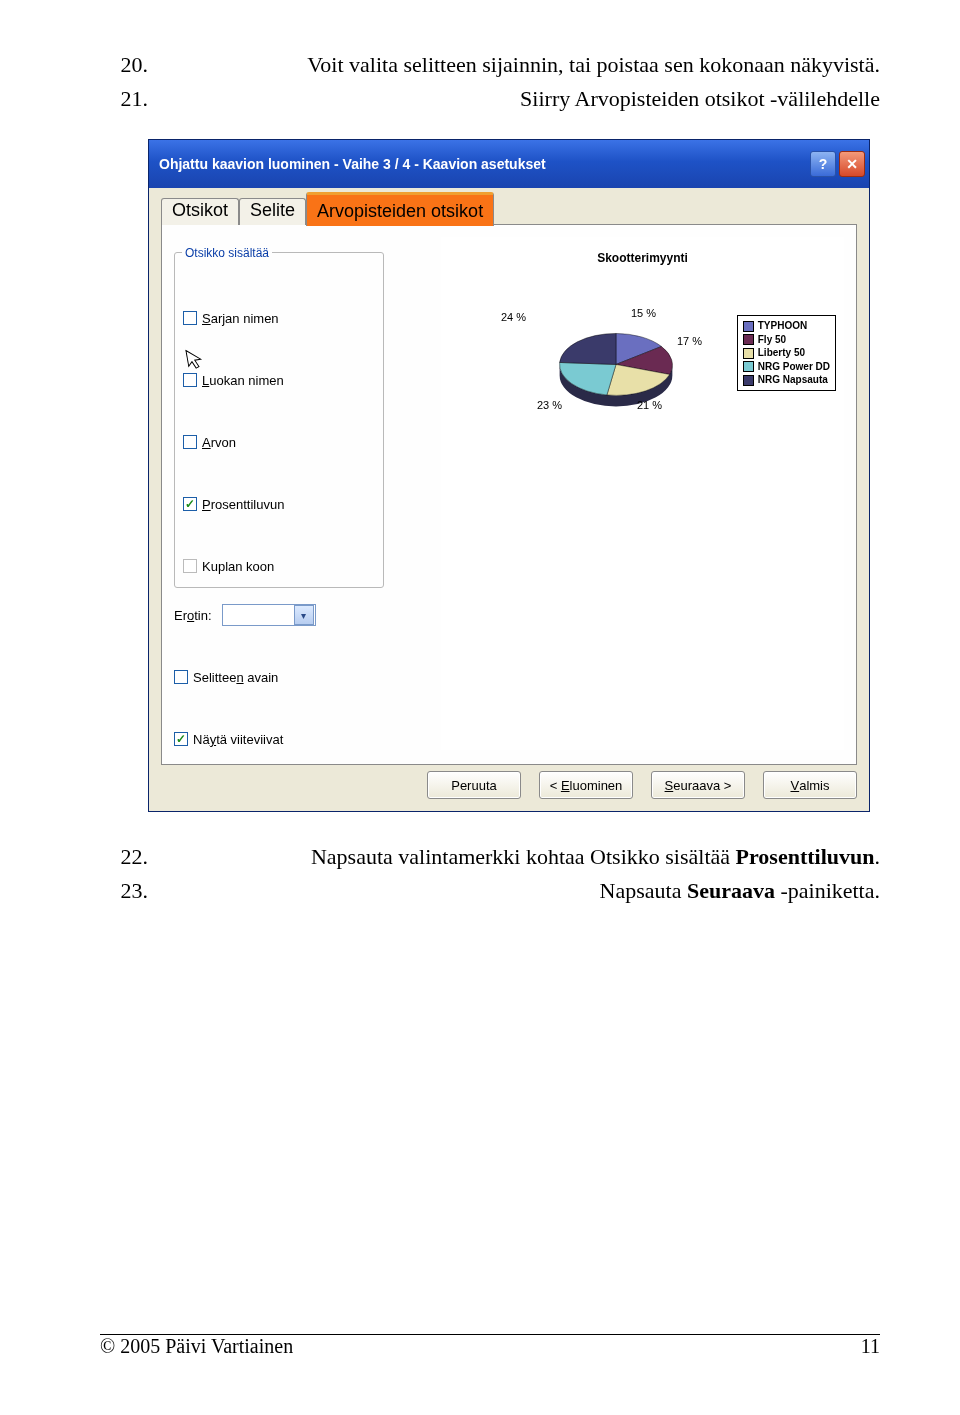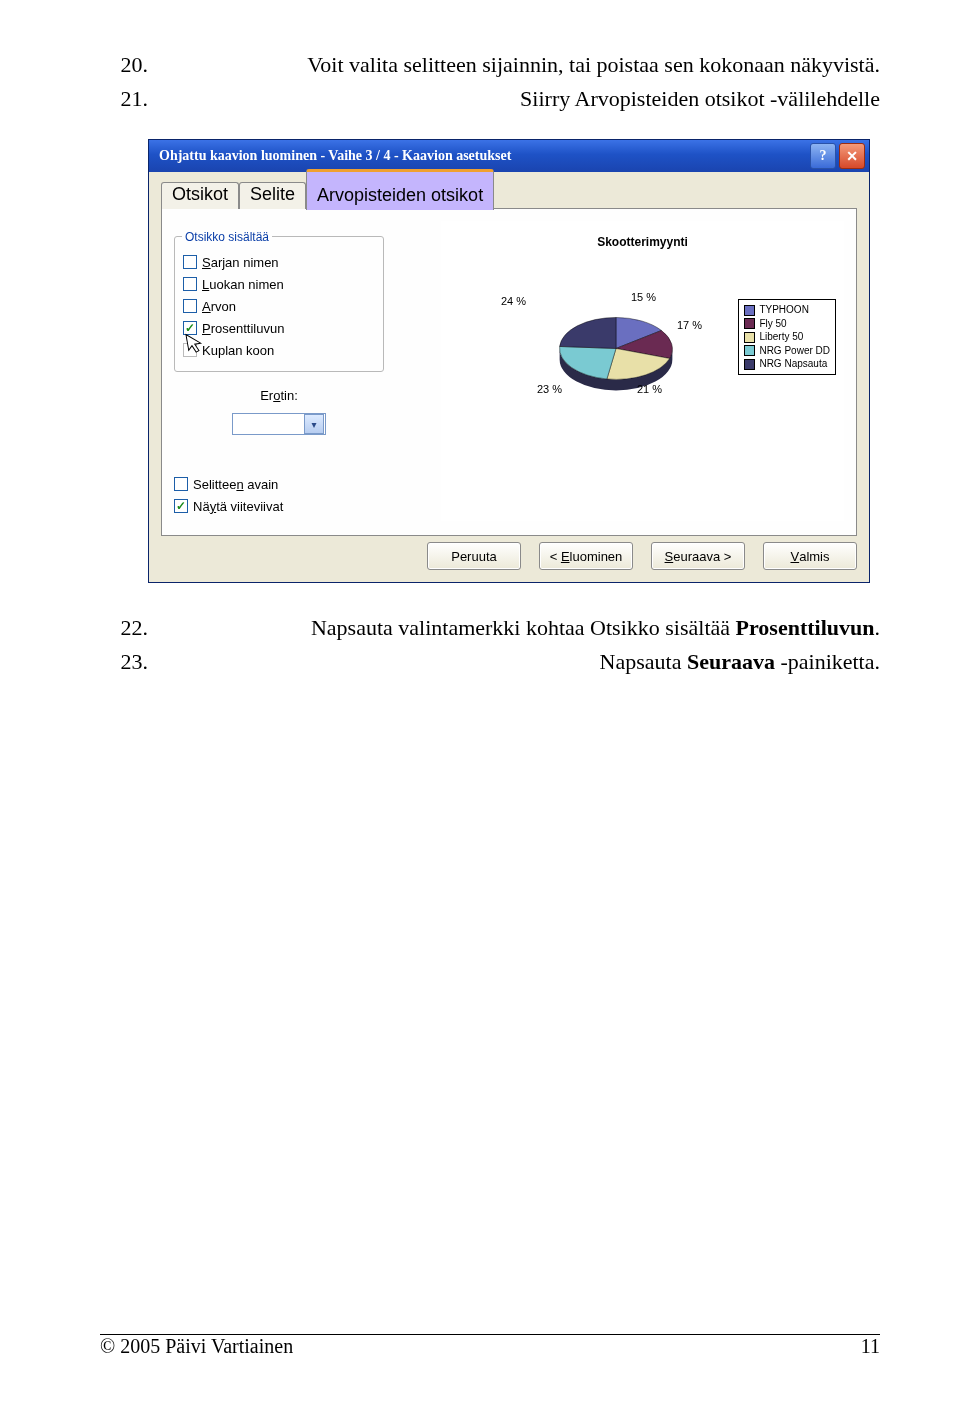--- a/index.html
+++ b/index.html
@@ -35,29 +35,28 @@
   .dialog-wrap {
     margin: 26px 0 30px 48px;
     width: 720px;
     font-family: Tahoma, Arial, sans-serif;
     font-size: 13px;
     color: #000;
     border: 1px solid #0a246a;
     background: #ece9d8;
   }
   .titlebar {
-    height: 32px;
+    height: 48px;
     background: linear-gradient(to bottom, #3b72e6 0%, #1e52c6 45%, #1a44af 100%);
     color: #fff;
     display: flex;
     align-items: center;
     padding: 0 4px 0 10px;
     font-weight: bold;
     font-size: 14px;
-    font-family: Liberation Serif, serif;
   }
   .titlebar-text { flex: 1; white-space: nowrap; }
   .titlebar-buttons { display: flex; gap: 3px; }
   .tb-btn {
     width: 24px; height: 24px;
     border-radius: 3px;
     display: flex; align-items: center; justify-content: center;
     font-weight: bold;
     font-size: 14px;
   }
@@ -97,24 +96,24 @@
     height: 18px;
     line-height: 14px;
   }
   .tab.inactive {
     position: relative;
     top: 1px;
     background: #f3f1e8;
   }
   .tab.active {
     border-top: 3px solid #f0a030;
-    background: #c4b5fd;
+    background: #f97316;
     position: relative;
     top: 2px;
-    padding-top: 16px;
+    padding-top: 9px;
     z-index: 3;
   }
   .tab-panel {
     border: 1px solid #8a8a8a;
     background: #fefefe;
     padding: 12px 12px 14px 12px;
     display: flex;
     position: relative;
     z-index: 1;
     min-height: 300px;
@@ -138,20 +137,21 @@
     border-radius: 3px;
     padding: 14px 8px 10px 8px;
     margin-top: 0;
   }
   .chk-row {
     display: flex;
     align-items: center;
     height: 22px;
     gap: 5px;
     font-size: 13px;
+    margin-top: 40px;
   }
   .chk-row.disabled { color: #000000; }
   .checkbox {
     width: 14px; height: 14px;
     border: 1px solid #1c5ea8;
     background: #fff;
     box-sizing: border-box;
     display: flex; align-items: center; justify-content: center;
     font-size: 12px;
     color: #1a8a1a;
@@ -168,21 +168,20 @@
     transform: rotate(-10deg);
     pointer-events: none;
   }
 
   .erotin-row {
     display: flex;
     align-items: center;
     gap: 10px;
     margin-top: 16px;
     font-size: 13px;
-    flex-direction: column;
   }
   .combo {
     width: 94px; height: 22px;
     border: 1px solid #7a9ac9;
     background: #fff;
     display: flex;
     align-items: center;
     justify-content: flex-end;
     padding: 0 1px;
     box-sizing: border-box;
@@ -226,20 +225,21 @@
     font-size: 11px;
   }
   .legend {
     position: absolute;
     right: 8px; top: 26px;
     border: 1px solid #000;
     background: #fff;
     padding: 3px 5px;
     font-size: 10px;
     line-height: 1.35;
+    font-weight: bold;
   }
   .legend-row { display:flex; align-items:center; gap:4px; white-space: nowrap;}
   .swatch { width:9px;height:9px;border:1px solid #000;display:inline-block; }
 
   
   .button-row {
     display: flex;
     justify-content: flex-end;
     gap: 18px;
     margin-top: 6px;

